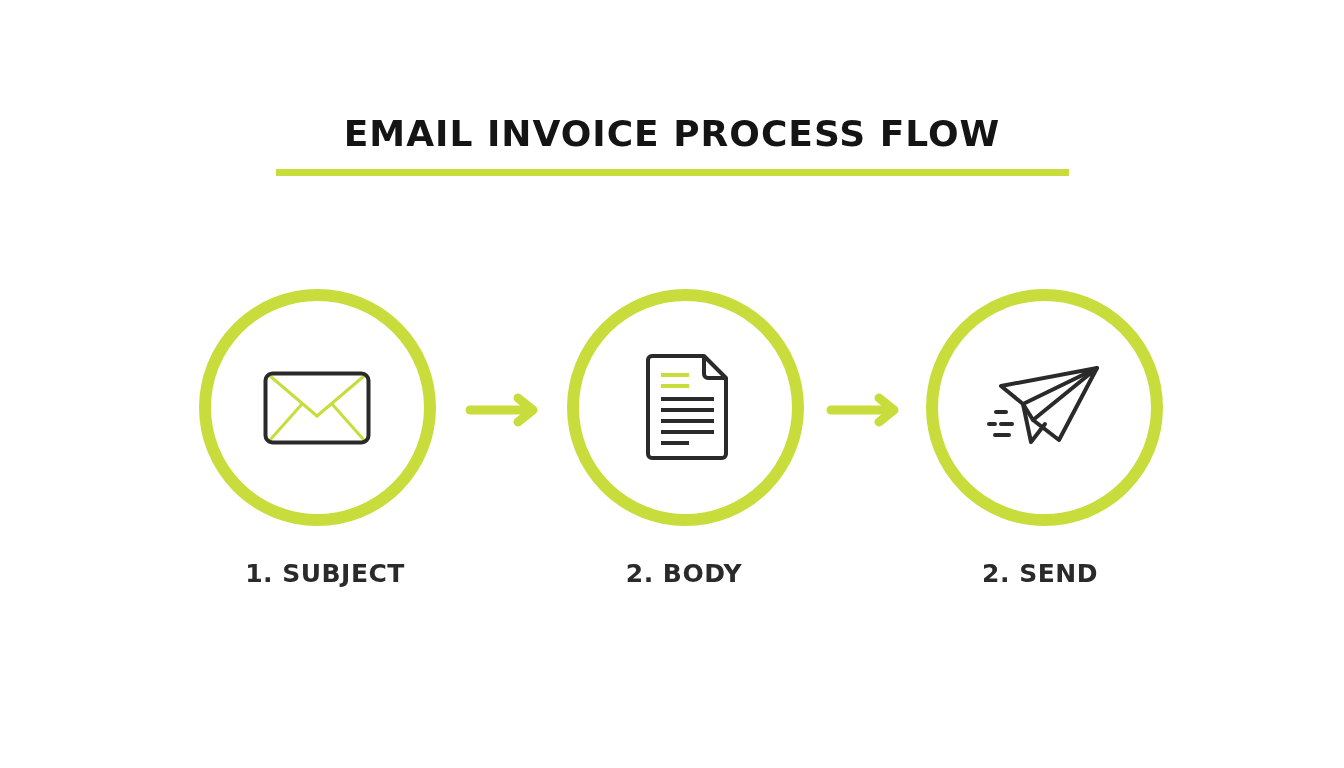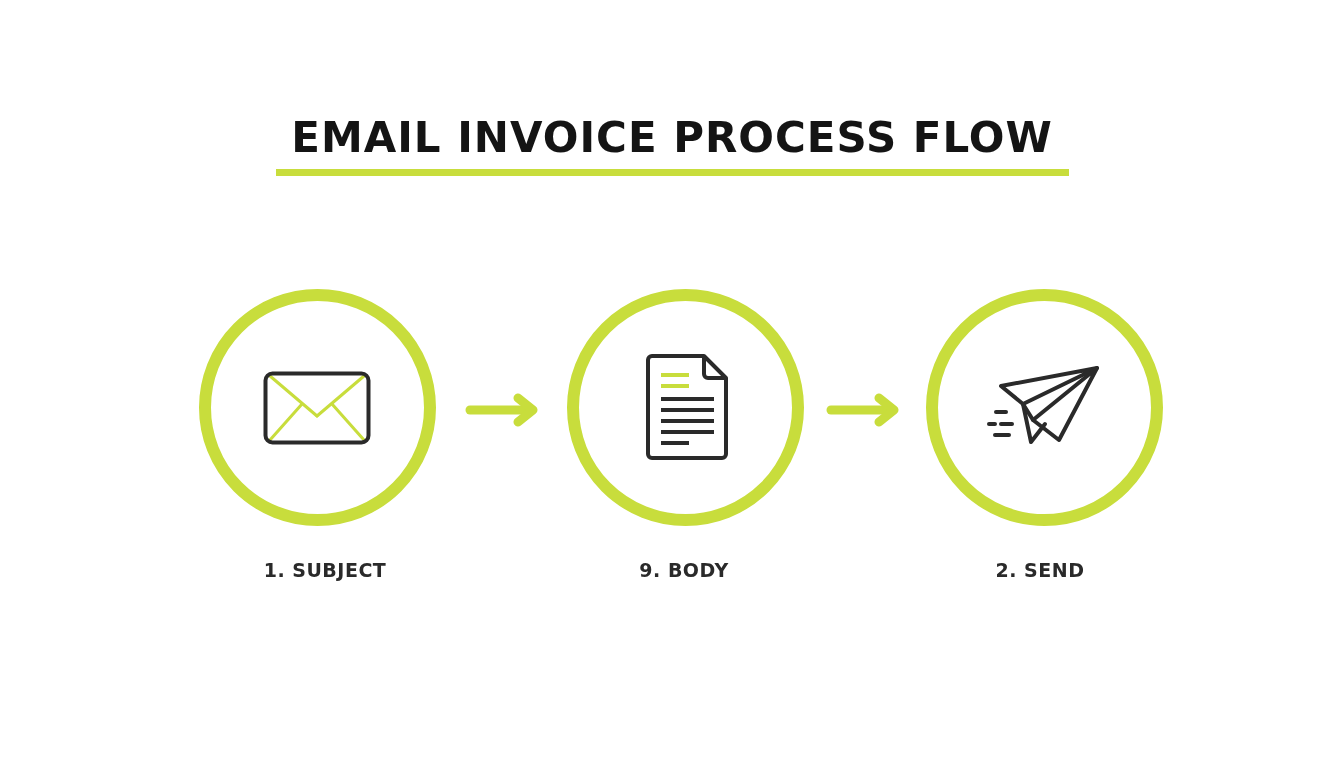--- a/index.html
+++ b/index.html
@@ -2,35 +2,35 @@
 <html><head>
 <meta charset="utf-8">
 <style>
   html, body { margin: 0; padding: 0; }
   body {
     width: 1344px; height: 768px; background: #ffffff; position: relative; overflow: hidden;
     font-family: "DejaVu Sans", "Liberation Sans", sans-serif;
   }
   .title {
     position: absolute; left: 0; top: 113px; width: 1344px; text-align: center;
-    font-size: 42px; font-weight: bold; color: #141414; letter-spacing: 1px;
+    font-size: 36px; font-weight: bold; color: #141414; letter-spacing: 1px;
     font-family: "DejaVu Sans", sans-serif;
   }
   .title-underline {
     position: absolute; left: 276px; top: 169px; width: 793px; height: 7px; background: #c8dd3c;
   }
   .circle {
     position: absolute; width: 213px; height: 213px; border: 12px solid #c8dd3c; border-radius: 50%;
     top: 289px; box-sizing: content-box;
   }
   .icon { position: absolute; }
   .arrow { position: absolute; top: 393px; }
   .label {
     position: absolute; top: 559px; width: 300px; text-align: center;
-    font-size: 19px; font-weight: bold; color: #2a2a2a; letter-spacing: 0.5px;
+    font-size: 25px; font-weight: bold; color: #2a2a2a; letter-spacing: 0.5px;
     font-family: "DejaVu Sans", sans-serif;
   }
 </style>
 </head>
 <body>
 
 <div class="title">EMAIL INVOICE PROCESS FLOW</div>
 <div class="title-underline"></div>
 
 <div class="circle" style="left:199px;"></div>
@@ -53,21 +53,21 @@
   <path d="M8 3 H60 L82 25 V101 a4 4 0 0 1 -4 4 H8 a4 4 0 0 1 -4 -4 V7 a4 4 0 0 1 4 -4 Z" fill="none" stroke="#2a2a2a" stroke-width="4" stroke-linejoin="round"></path>
   <path d="M60 3 V21 a4 4 0 0 0 4 4 H82" fill="none" stroke="#2a2a2a" stroke-width="4" stroke-linejoin="round"></path>
   <line x1="17" y1="22" x2="45" y2="22" stroke="#c8dd3c" stroke-width="4"></line>
   <line x1="17" y1="33" x2="45" y2="33" stroke="#c8dd3c" stroke-width="4"></line>
   <line x1="17" y1="46" x2="70" y2="46" stroke="#2a2a2a" stroke-width="4"></line>
   <line x1="17" y1="57" x2="70" y2="57" stroke="#2a2a2a" stroke-width="4"></line>
   <line x1="17" y1="68" x2="70" y2="68" stroke="#2a2a2a" stroke-width="4"></line>
   <line x1="17" y1="79" x2="70" y2="79" stroke="#2a2a2a" stroke-width="4"></line>
   <line x1="17" y1="90" x2="45" y2="90" stroke="#2a2a2a" stroke-width="4"></line>
 </svg>
-<div class="label" style="left:534px;">9. BODY</div>
+<div class="label" style="left:534px;">2. BODY</div>
 
 <svg class="arrow" style="left:826px;" width="76" height="34" viewBox="0 0 76 34">
   <line x1="5" y1="17" x2="66" y2="17" stroke="#c8dd3c" stroke-width="9" stroke-linecap="round"></line>
   <polyline points="53,5 68,17 53,29" fill="none" stroke="#c8dd3c" stroke-width="9" stroke-linecap="round" stroke-linejoin="round"></polyline>
 </svg>
 
 <div class="circle" style="left:926px;"></div>
 <svg class="icon" style="left:985px; top:362px;" width="120" height="88" viewBox="0 0 120 88">
   <g fill="none" stroke="#2a2a2a" stroke-width="4" stroke-linecap="round" stroke-linejoin="round">
     <polygon points="16,24 112,6 38,42"></polygon>

